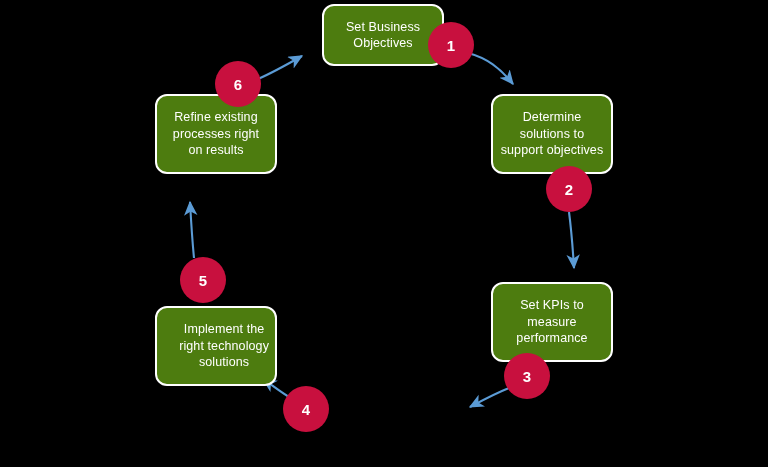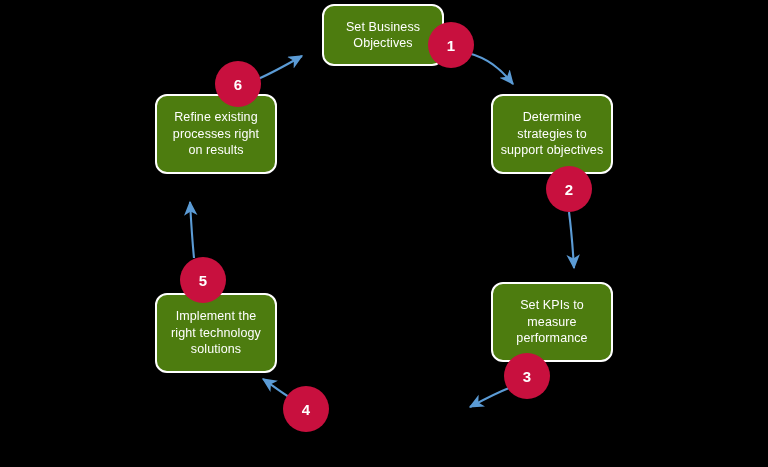--- a/index.html
+++ b/index.html
@@ -88,41 +88,41 @@
   <div class="node" style="left:322px; top:4px; width:122px; height:62px;">
     <span class="node-label">Set Business
 Objectives</span>
   </div>
   <div class="badge" style="left:428px; top:22px;">
     <span>1</span>
   </div>
 
   <div class="node" style="left:491px; top:94px; width:122px; height:80px;">
     <span class="node-label">Determine
-strategies to
+solutions to
 support objectives</span>
   </div>
   <div class="badge" style="left:546px; top:166px;">
     <span>2</span>
   </div>
 
   <div class="node" style="left:491px; top:282px; width:122px; height:80px;">
     <span class="node-label">Set KPIs to
 measure
 performance</span>
   </div>
   <div class="badge" style="left:504px; top:353px;">
     <span>3</span>
   </div>
 
   <div class="badge" style="left:283px; top:386px;">
     <span>4</span>
   </div>
 
-  <div class="node" style="left:155px; top:293px; width:122px; height:80px;">
+  <div class="node" style="left:155px; top:306px; width:122px; height:80px;justify-content:flex-end;">
     <span class="node-label">Implement the
 right technology
 solutions</span>
   </div>
   <div class="badge" style="left:180px; top:257px;">
     <span>5</span>
   </div>
 
   <div class="node" style="left:155px; top:94px; width:122px; height:80px;">
     <span class="node-label">Refine existing

